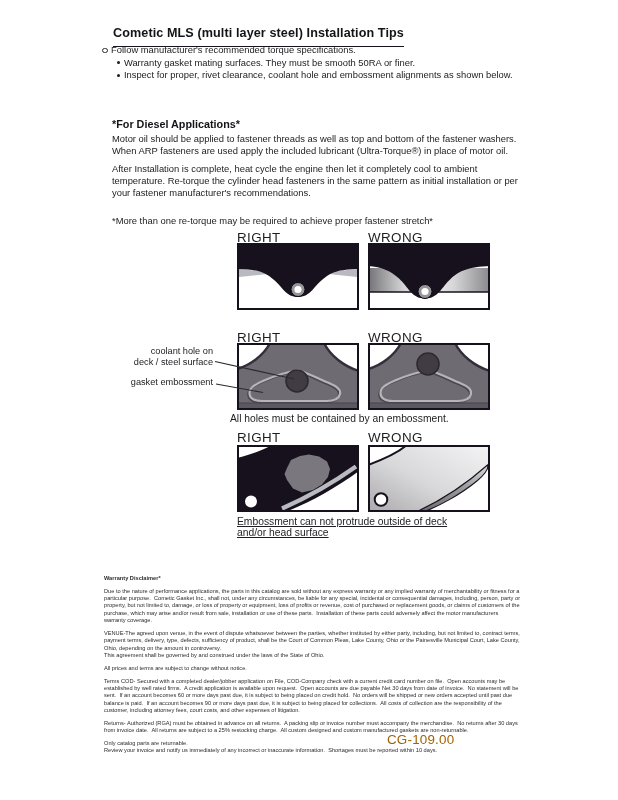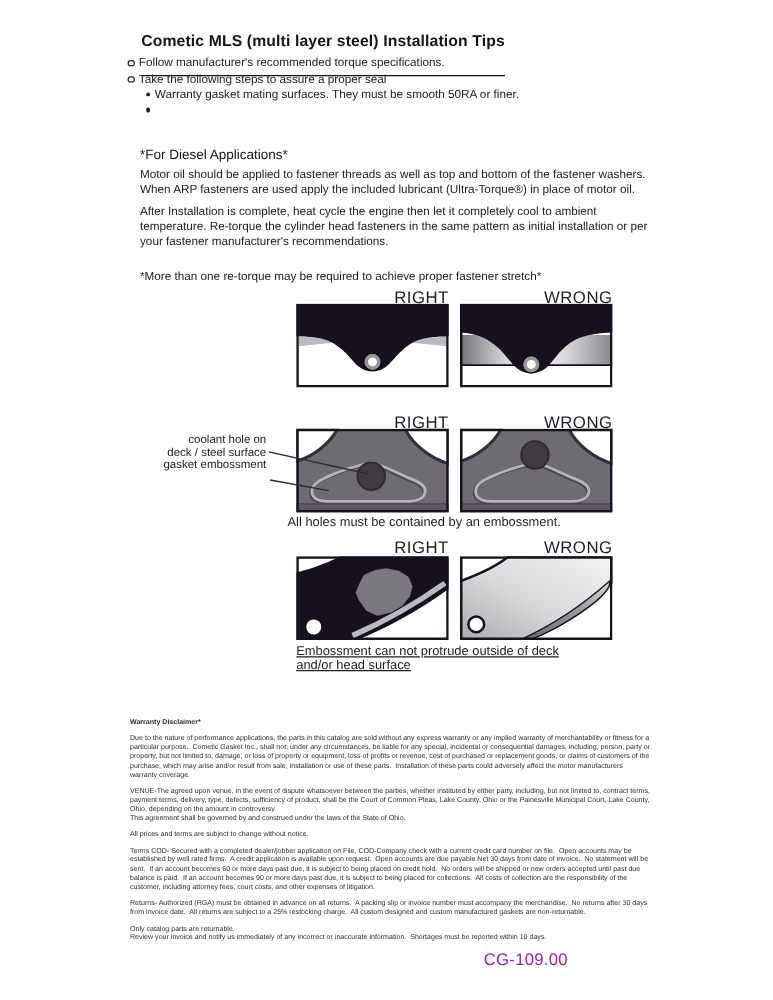--- a/index.html
+++ b/index.html
@@ -4,70 +4,67 @@
 <style>
   html,body{margin:0;padding:0;background:#ffffff;}
   .page{
     position:relative;width:618px;height:800px;background:#ffffff;overflow:hidden;
     font-family:"Liberation Sans","DejaVu Sans",sans-serif;color:#1c1c1e;
   }
   .abs{position:absolute;}
   
   .doc-title{
     left:113px;top:26px;font-size:12.6px;font-weight:bold;letter-spacing:.1px;
-    padding-bottom:20px;border-bottom:1.6px solid #17111d;white-space:nowrap;color:#141418;
+    padding-bottom:6px;border-bottom:1.6px solid #17111d;white-space:nowrap;color:#141418;
   }
   
   .tips{left:102px;top:44px;width:490px;font-size:9.4px;line-height:12.7px;color:#222226;}
   .b-row{display:flex;}
   .b-row.sub{margin-left:15px;}
   .b-ring{width:3.6px;height:3.6px;border:1px solid #2a2a2e;border-radius:50%;margin:3.9px 3.5px 0 0;flex:0 0 auto;}
   .b-dot{width:3.4px;height:3.4px;background:#1b1b1f;border-radius:50%;margin:4.2px 3.5px 0 0;flex:0 0 auto;}
   
-  .diesel-h{left:112px;top:118px;font-size:10.8px;font-weight:normal;color:#141418;}
+  .diesel-h{left:112px;top:118px;font-size:10.8px;font-weight:bold;color:#141418;}
   .body-p{left:112px;width:414px;font-size:9.4px;line-height:12.1px;color:#222226;}
   
-  .dg-head{width:122px;text-align:right;font-size:13.4px;letter-spacing:.4px;color:#1e1e22;}
+  .dg-head{width:122px;text-align:left;font-size:13.4px;letter-spacing:.4px;color:#1e1e22;}
   .dg-cap{font-size:10.3px;line-height:11.4px;color:#1e1e22;white-space:pre-line;}
   .dg-label{width:125px;text-align:right;font-size:9.2px;line-height:10.8px;color:#222226;white-space:pre-line;}
   .dg-box{width:122px;height:67px;}
   svg{display:block;}
   .leader{left:0;top:0;z-index:3;pointer-events:none;}
   
   .legal-outer{left:104px;top:574px;width:416px;height:186px;}
   .legal-inner{
     width:832px;transform:scale(0.5);transform-origin:0 0;
     font-size:11.3px;line-height:14.7px;color:#2c2c30;
   }
   .legal-inner h4{margin:0 0 11px 0;font-size:11.3px;font-weight:bold;}
   .legal-inner p{margin:0 0 11px 0;white-space:pre-wrap;}
-  .page-num{left:387px;top:760px;font-size:13.4px;letter-spacing:.2px;color:#a21caf;}
+  .page-num{left:387px;top:732px;font-size:13.4px;letter-spacing:.2px;color:#a16207;}
 </style>
 </head>
 <body>
 
 <div class="page">
 
   <div class="abs doc-title">Cometic MLS (multi layer steel) Installation Tips</div>
 
   <div class="abs tips">
     <div class="b-row">
       <span class="b-ring"></span>
       <span>Follow manufacturer's recommended torque specifications.</span>
     </div>
-    <div class="b-row">
-      <span class="b-ring"></span>
-      <span>Take the following steps to assure a proper seal</span>
-    </div>
     <div class="b-row sub">
       <span class="b-dot"></span>
       <span>Warranty gasket mating surfaces.  They must be smooth 50RA or finer.</span>
     </div>
     <div class="b-row sub">
       <span class="b-dot"></span>
+      <span>Inspect for proper, rivet clearance, coolant hole and embossment alignments as shown below.</span>
     </div>
   </div>
 
   <div class="abs diesel-h">*For Diesel Applications*</div>
   <div class="abs body-p" style="top:133px;">Motor oil should be applied to fastener threads as well as top and bottom of the fastener washers. When ARP fasteners are used apply the included lubricant (Ultra-Torque®) in place of motor oil.</div>
   <div class="abs body-p" style="top:163px;">After Installation is complete, heat cycle the engine then let it completely cool to ambient temperature. Re-torque the cylinder head fasteners in the same pattern as initial installation or per your fastener manufacturer's recommendations.</div>
   <div class="abs body-p" style="top:202px;margin-top:13px;">*More than one re-torque may be required to achieve proper fastener stretch*</div>
 
   <div class="abs dg-head" style="left:237px;top:230px;">RIGHT</div>
   <div class="abs dg-head" style="left:368px;top:230px;">WRONG</div>
@@ -104,21 +101,21 @@
       <rect x="1" y="1" width="120" height="65" fill="none" stroke="#17111d" stroke-width="2"></rect>
     </svg>
   </div>
 
 
   <div class="abs dg-head" style="left:237px;top:330px;">RIGHT</div>
   <div class="abs dg-head" style="left:368px;top:330px;">WRONG</div>
 
   <div class="abs dg-label" style="left:88px;top:346px;">coolant hole on
 deck / steel surface</div>
-  <div class="abs dg-label" style="left:88px;top:366px;text-align:right;">gasket embossment</div>
+  <div class="abs dg-label" style="left:88px;top:377px;text-align:right;">gasket embossment</div>
 
   <div class="abs dg-box" style="left:237px;top:343px;">
     <svg width="122" height="67" viewBox="0 0 122 67">
       <rect width="122" height="67" fill="#6f6b72"></rect>
       <rect y="60" width="122" height="7" fill="#5c5860"></rect>
       <line x1="0" y1="60" x2="122" y2="60" stroke="#49454e" stroke-width="1"></line>
       <path d="M0,0 H33 C27,12 13,22.5 0,26 Z" fill="#ffffff" stroke="#332e3a" stroke-width="2.4"></path>
       <path d="M87,0 H122 V28 C107,23.5 93,12.5 87,0 Z" fill="#ffffff" stroke="#332e3a" stroke-width="2.4"></path>
       <path d="M59.8,28.2 C70.8,31.7 81.8,37.7 91.8,41.7 C99.8,44.9 102.8,48.2 101.8,52.2 C100.8,56.7 96.3,59.2 88.8,59.2 L23.8,59.2 C15.3,59.2 11.3,56.2 11.3,51.2 C11.3,45.7 16.8,42.7 25.8,38.7 C37.3,33.7 49.3,30.2 59.8,28.2 Z" fill="none" stroke="#4b4750" stroke-width="2.2"></path>
       <path d="M61,27 C72,30.5 83,36.5 93,40.5 C101,43.7 104,47 103,51 C102,55.5 97.5,58 90,58 L25,58 C16.5,58 12.5,55 12.5,50 C12.5,44.5 18,41.5 27,37.5 C38.5,32.5 50.5,29 61,27 Z" fill="none" stroke="#b6b3ba" stroke-width="2.2"></path>

